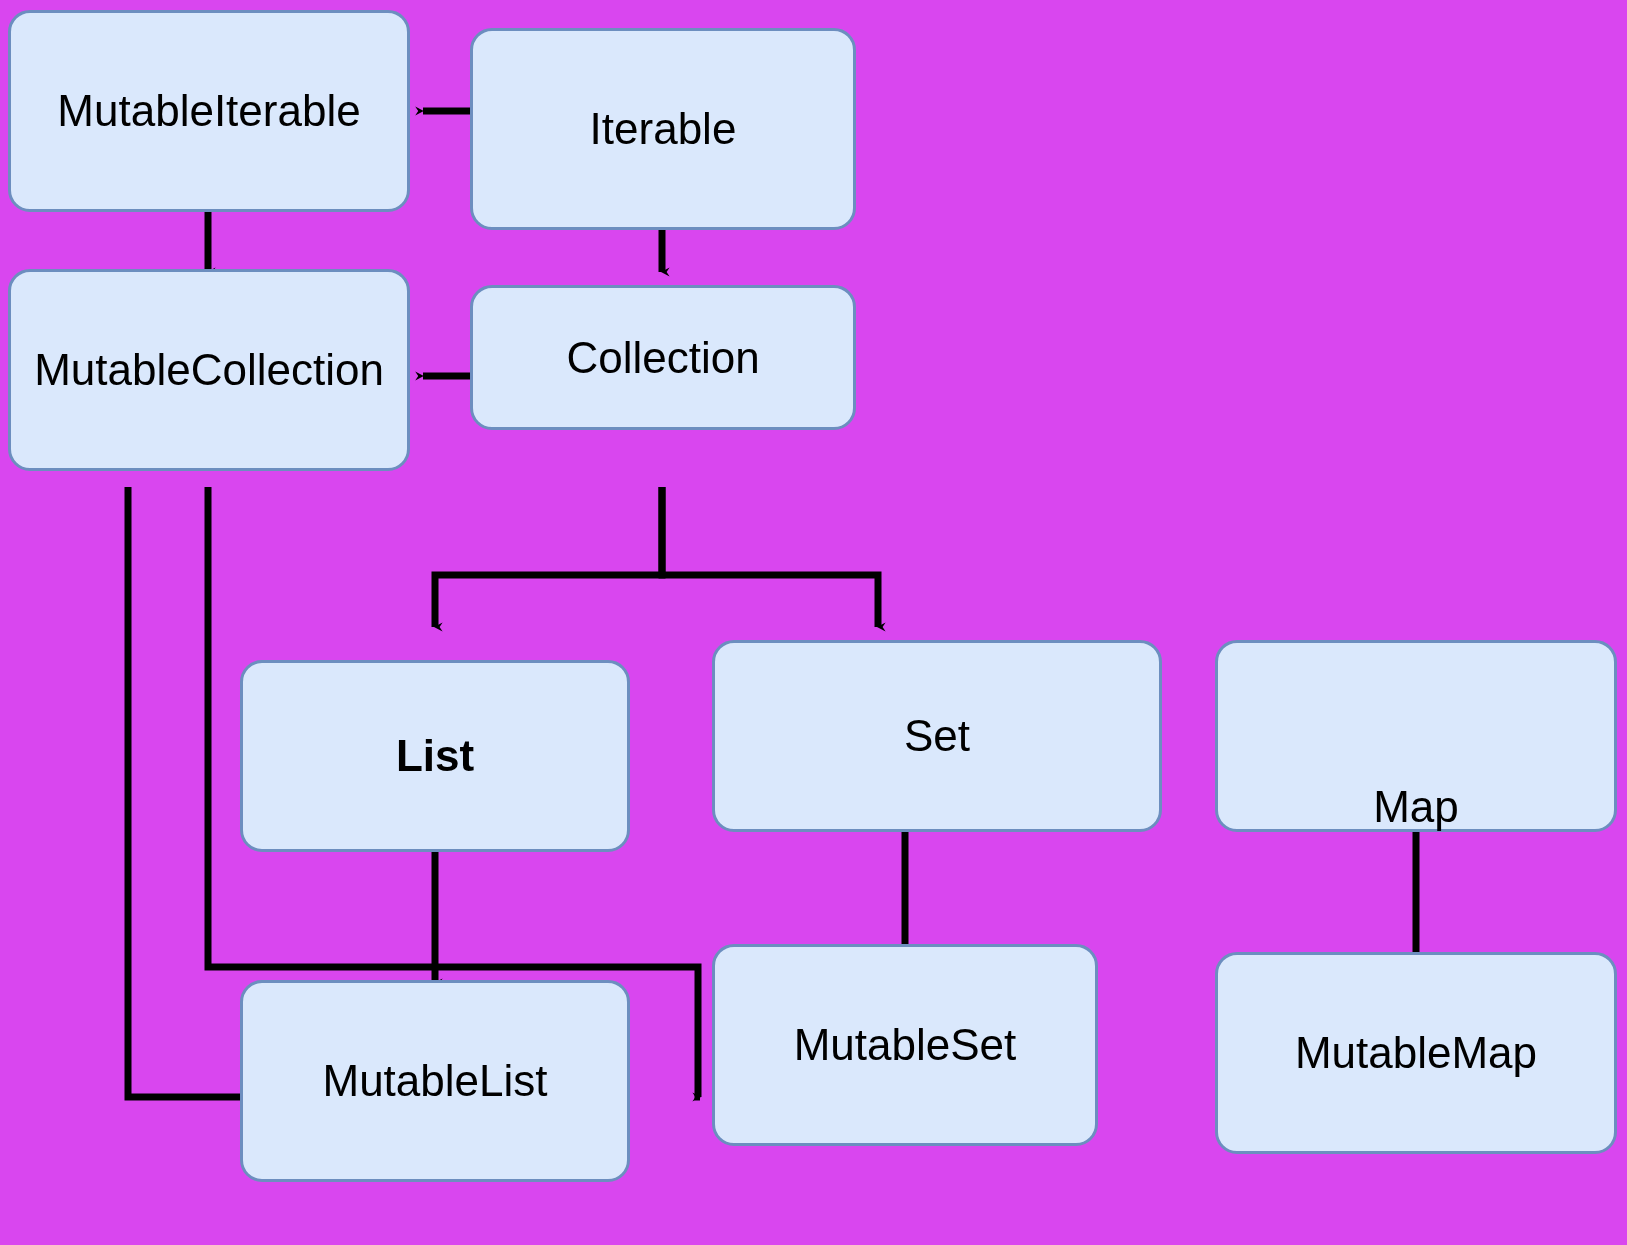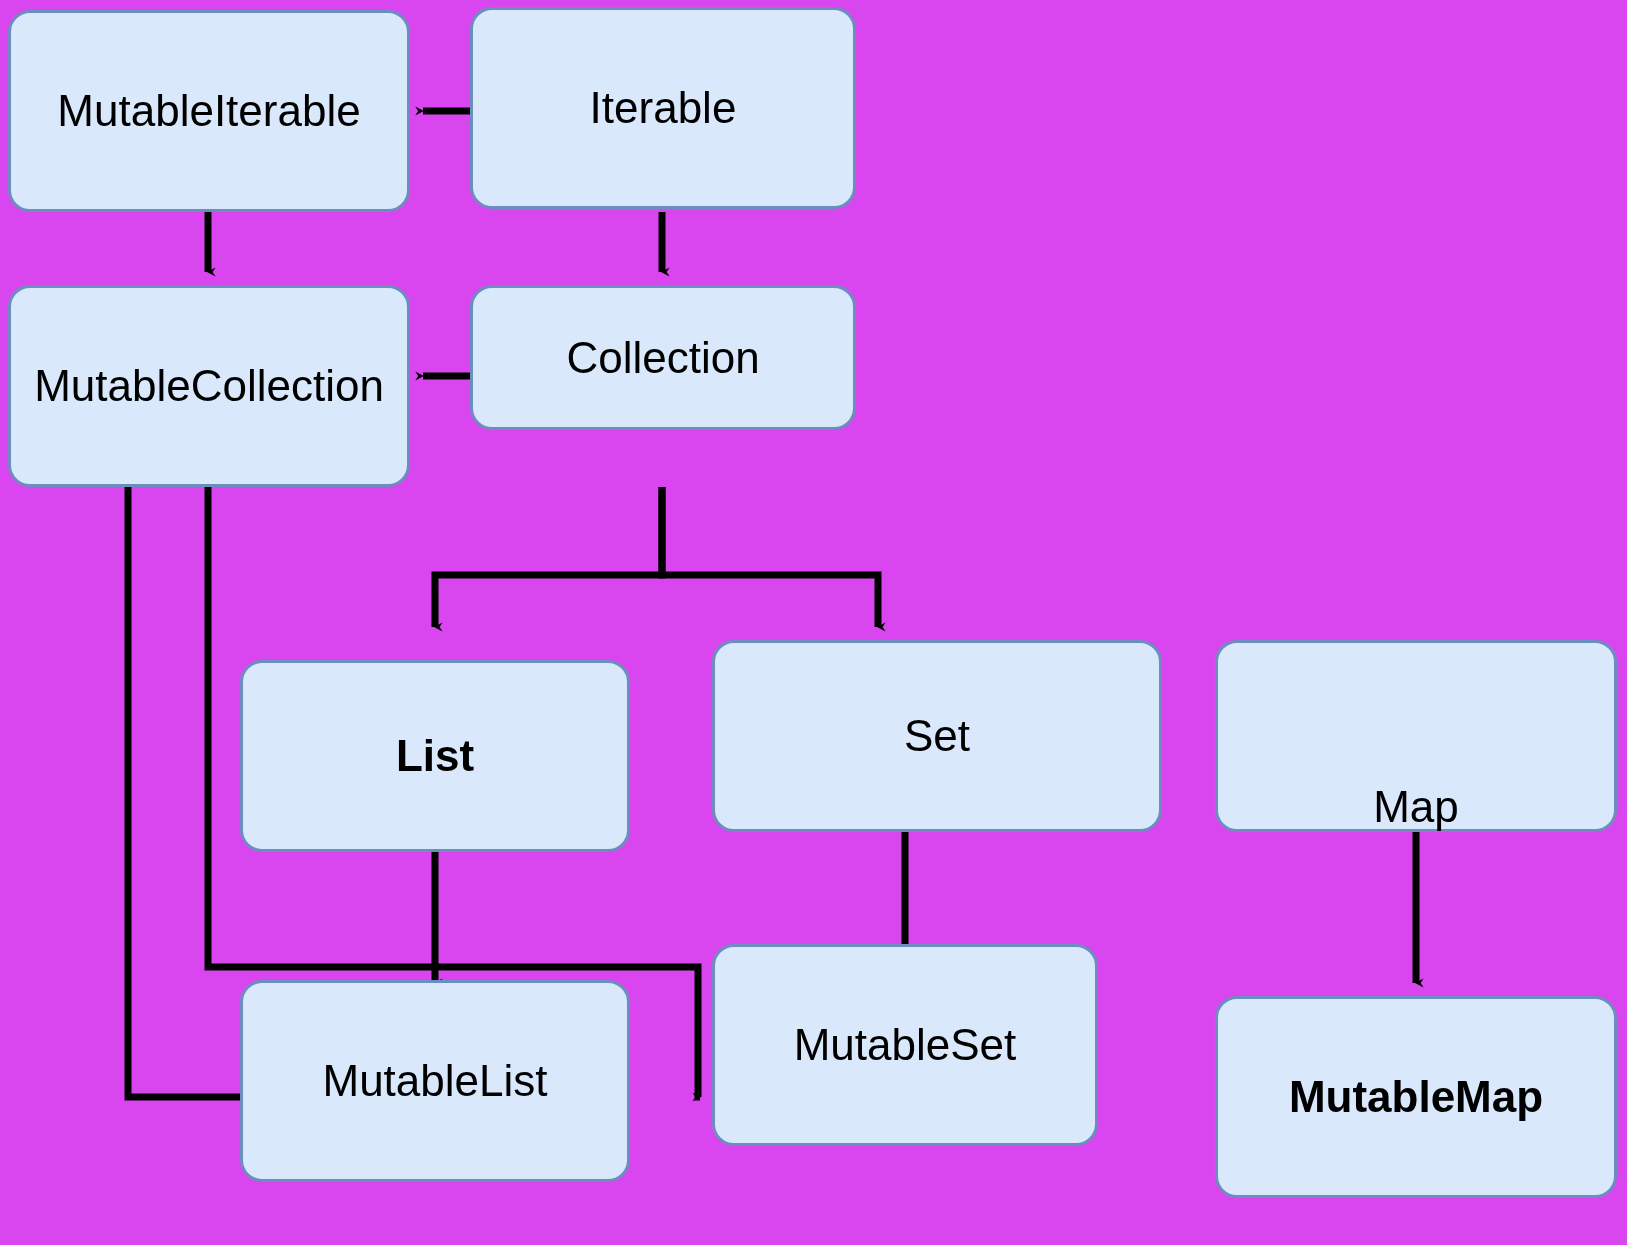--- a/index.html
+++ b/index.html
@@ -82,25 +82,25 @@
       <path d="M 128 487 L 128 1097 L 240 1097" stroke-width="7"></path>
 
       <path d="M 208 487 L 208 967 L 698 967 L 698 1097 L 700 1097" marker-end="url(#arrowright)" stroke-width="7"></path>
     </g>
   </svg>
 
   <div class="node" style="left:8px; top:10px; width:402px; height:202px;">
     <span class="node-label">MutableIterable</span>
   </div>
 
-  <div class="node" style="left:470px; top:7px; width:386px; height:202px;">
+  <div class="node" style="left:470px; top:28px; width:386px; height:202px;">
     <span class="node-label">Iterable</span>
   </div>
 
-  <div class="node" style="left:8px; top:285px; width:402px; height:202px;">
+  <div class="node" style="left:8px; top:269px; width:402px; height:202px;">
     <span class="node-label">MutableCollection</span>
   </div>
 
   <div class="node" style="left:470px; top:285px; width:386px; height:145px;">
     <span class="node-label">Collection</span>
   </div>
 
   <div class="node" style="left:240px; top:660px; width:390px; height:192px;font-weight:bold;">
     <span class="node-label">List</span>
   </div>
@@ -114,17 +114,17 @@
   </div>
 
   <div class="node" style="left:240px; top:980px; width:390px; height:202px;">
     <span class="node-label">MutableList</span>
   </div>
 
   <div class="node" style="left:712px; top:944px; width:386px; height:202px;">
     <span class="node-label">MutableSet</span>
   </div>
 
-  <div class="node" style="left:1215px; top:996px; width:402px; height:202px;font-weight:bold;">
+  <div class="node" style="left:1215px; top:952px; width:402px; height:202px;">
     <span class="node-label">MutableMap</span>
   </div>
 
 </div>
 
 </body></html>

